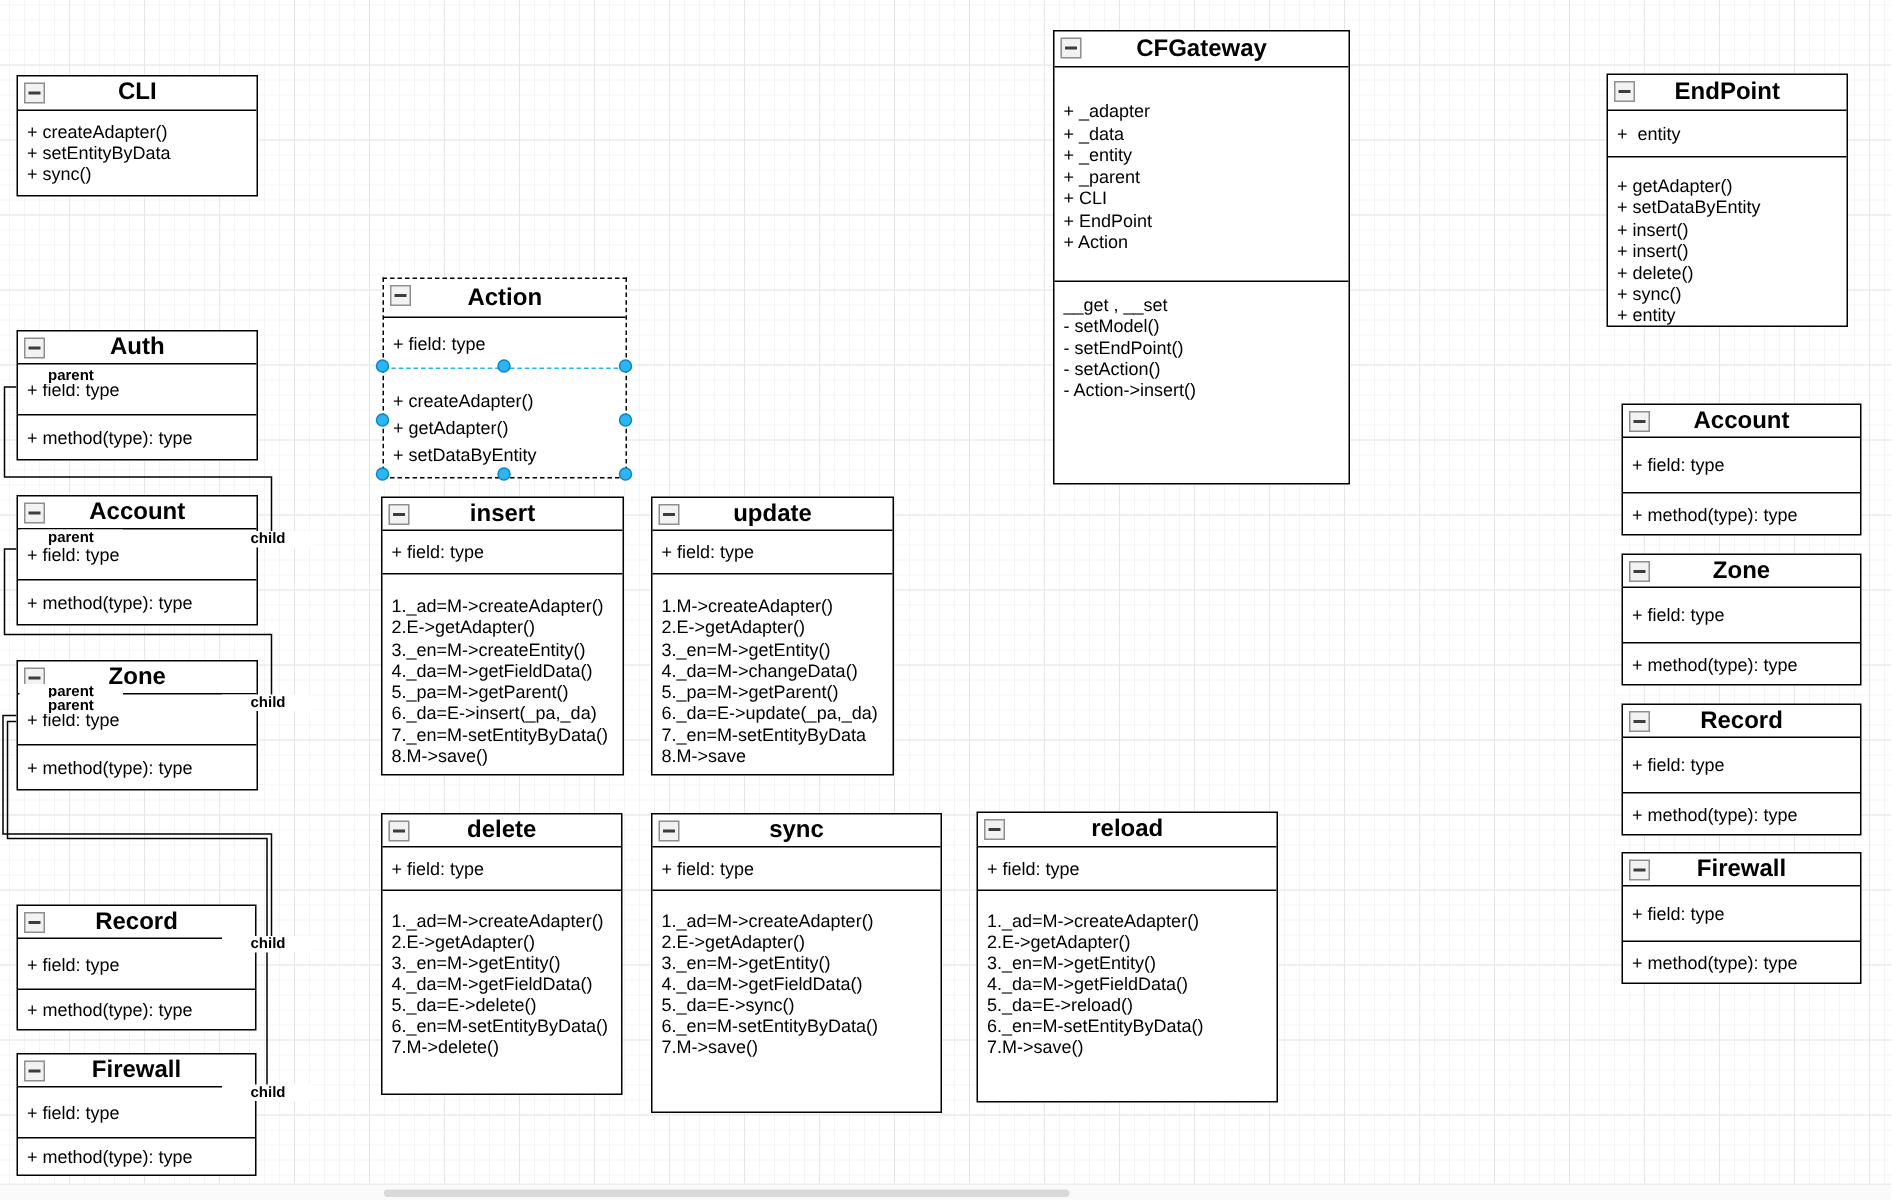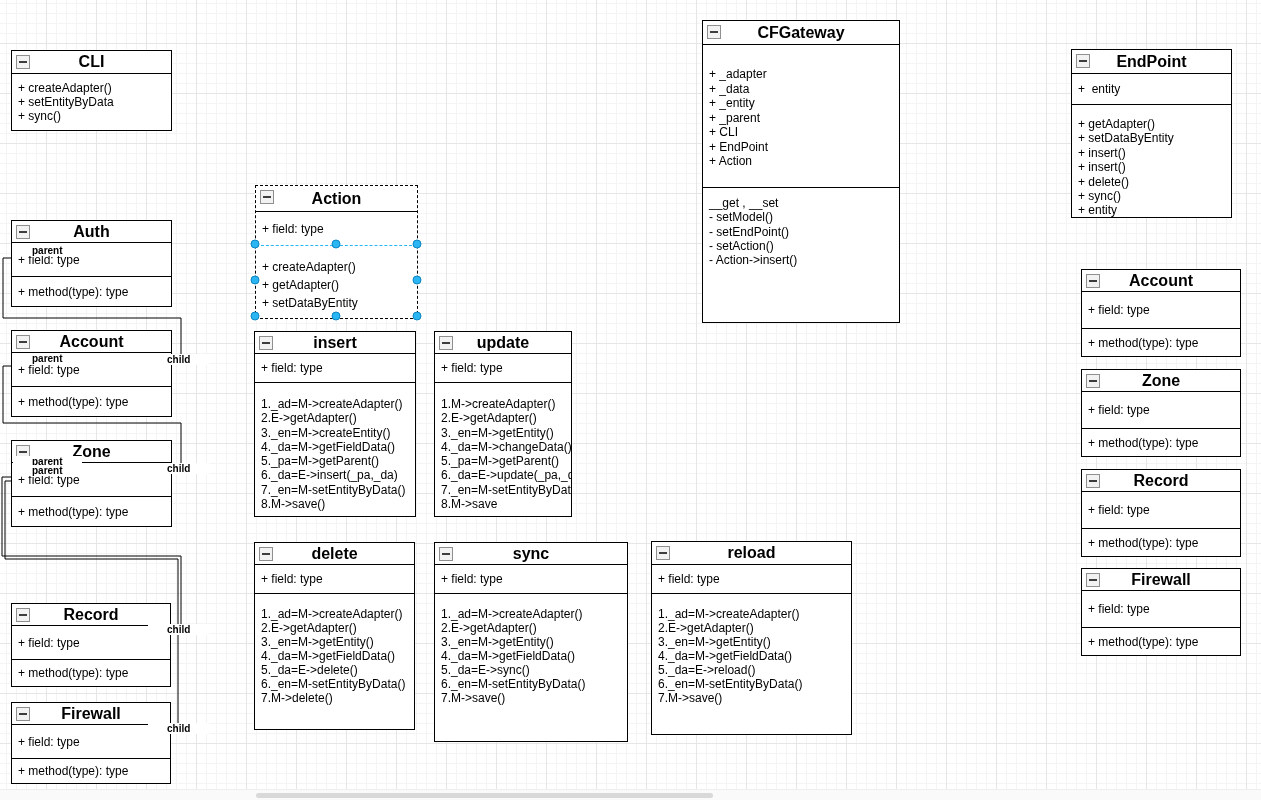--- a/index.html
+++ b/index.html
@@ -146,21 +146,21 @@
         <div class="cb-item" style="height: 14.3px; line-height: 14.3px;">1._ad=M-&gt;createAdapter()</div>
         <div class="cb-item" style="height: 14.3px; line-height: 14.3px;">2.E-&gt;getAdapter()</div>
         <div class="cb-item" style="height: 14.3px; line-height: 14.3px;">3._en=M-&gt;createEntity()</div>
         <div class="cb-item" style="height: 14.3px; line-height: 14.3px;">4._da=M-&gt;getFieldData()</div>
         <div class="cb-item" style="height: 14.3px; line-height: 14.3px;">5._pa=M-&gt;getParent()</div>
         <div class="cb-item" style="height: 14.3px; line-height: 14.3px;">6._da=E-&gt;insert(_pa,_da)</div>
         <div class="cb-item" style="height: 14.3px; line-height: 14.3px;">7._en=M-setEntityByData()</div>
         <div class="cb-item" style="height: 14.3px; line-height: 14.3px;">8.M-&gt;save()</div>
       </div>
     </div>
-    <div class="class-box" style="left: 434px; top: 331px; width: 138px;">
+    <div class="class-box" style="left: 434px; top: 331px; width: 162px;">
       <div class="cb-title" style="height: 22px;">
         <div class="collapse-btn"></div>
         <span>update</span>
       </div>
       <div class="cb-section center" style="height: 28px;">
         <div class="cb-item">+ field: type</div>
       </div>
       <div class="cb-section" style="height: 134px; padding-top: 14px;">
         <div class="cb-item" style="height: 14.3px; line-height: 14.3px;">1.M-&gt;createAdapter()</div>
         <div class="cb-item" style="height: 14.3px; line-height: 14.3px;">2.E-&gt;getAdapter()</div>

